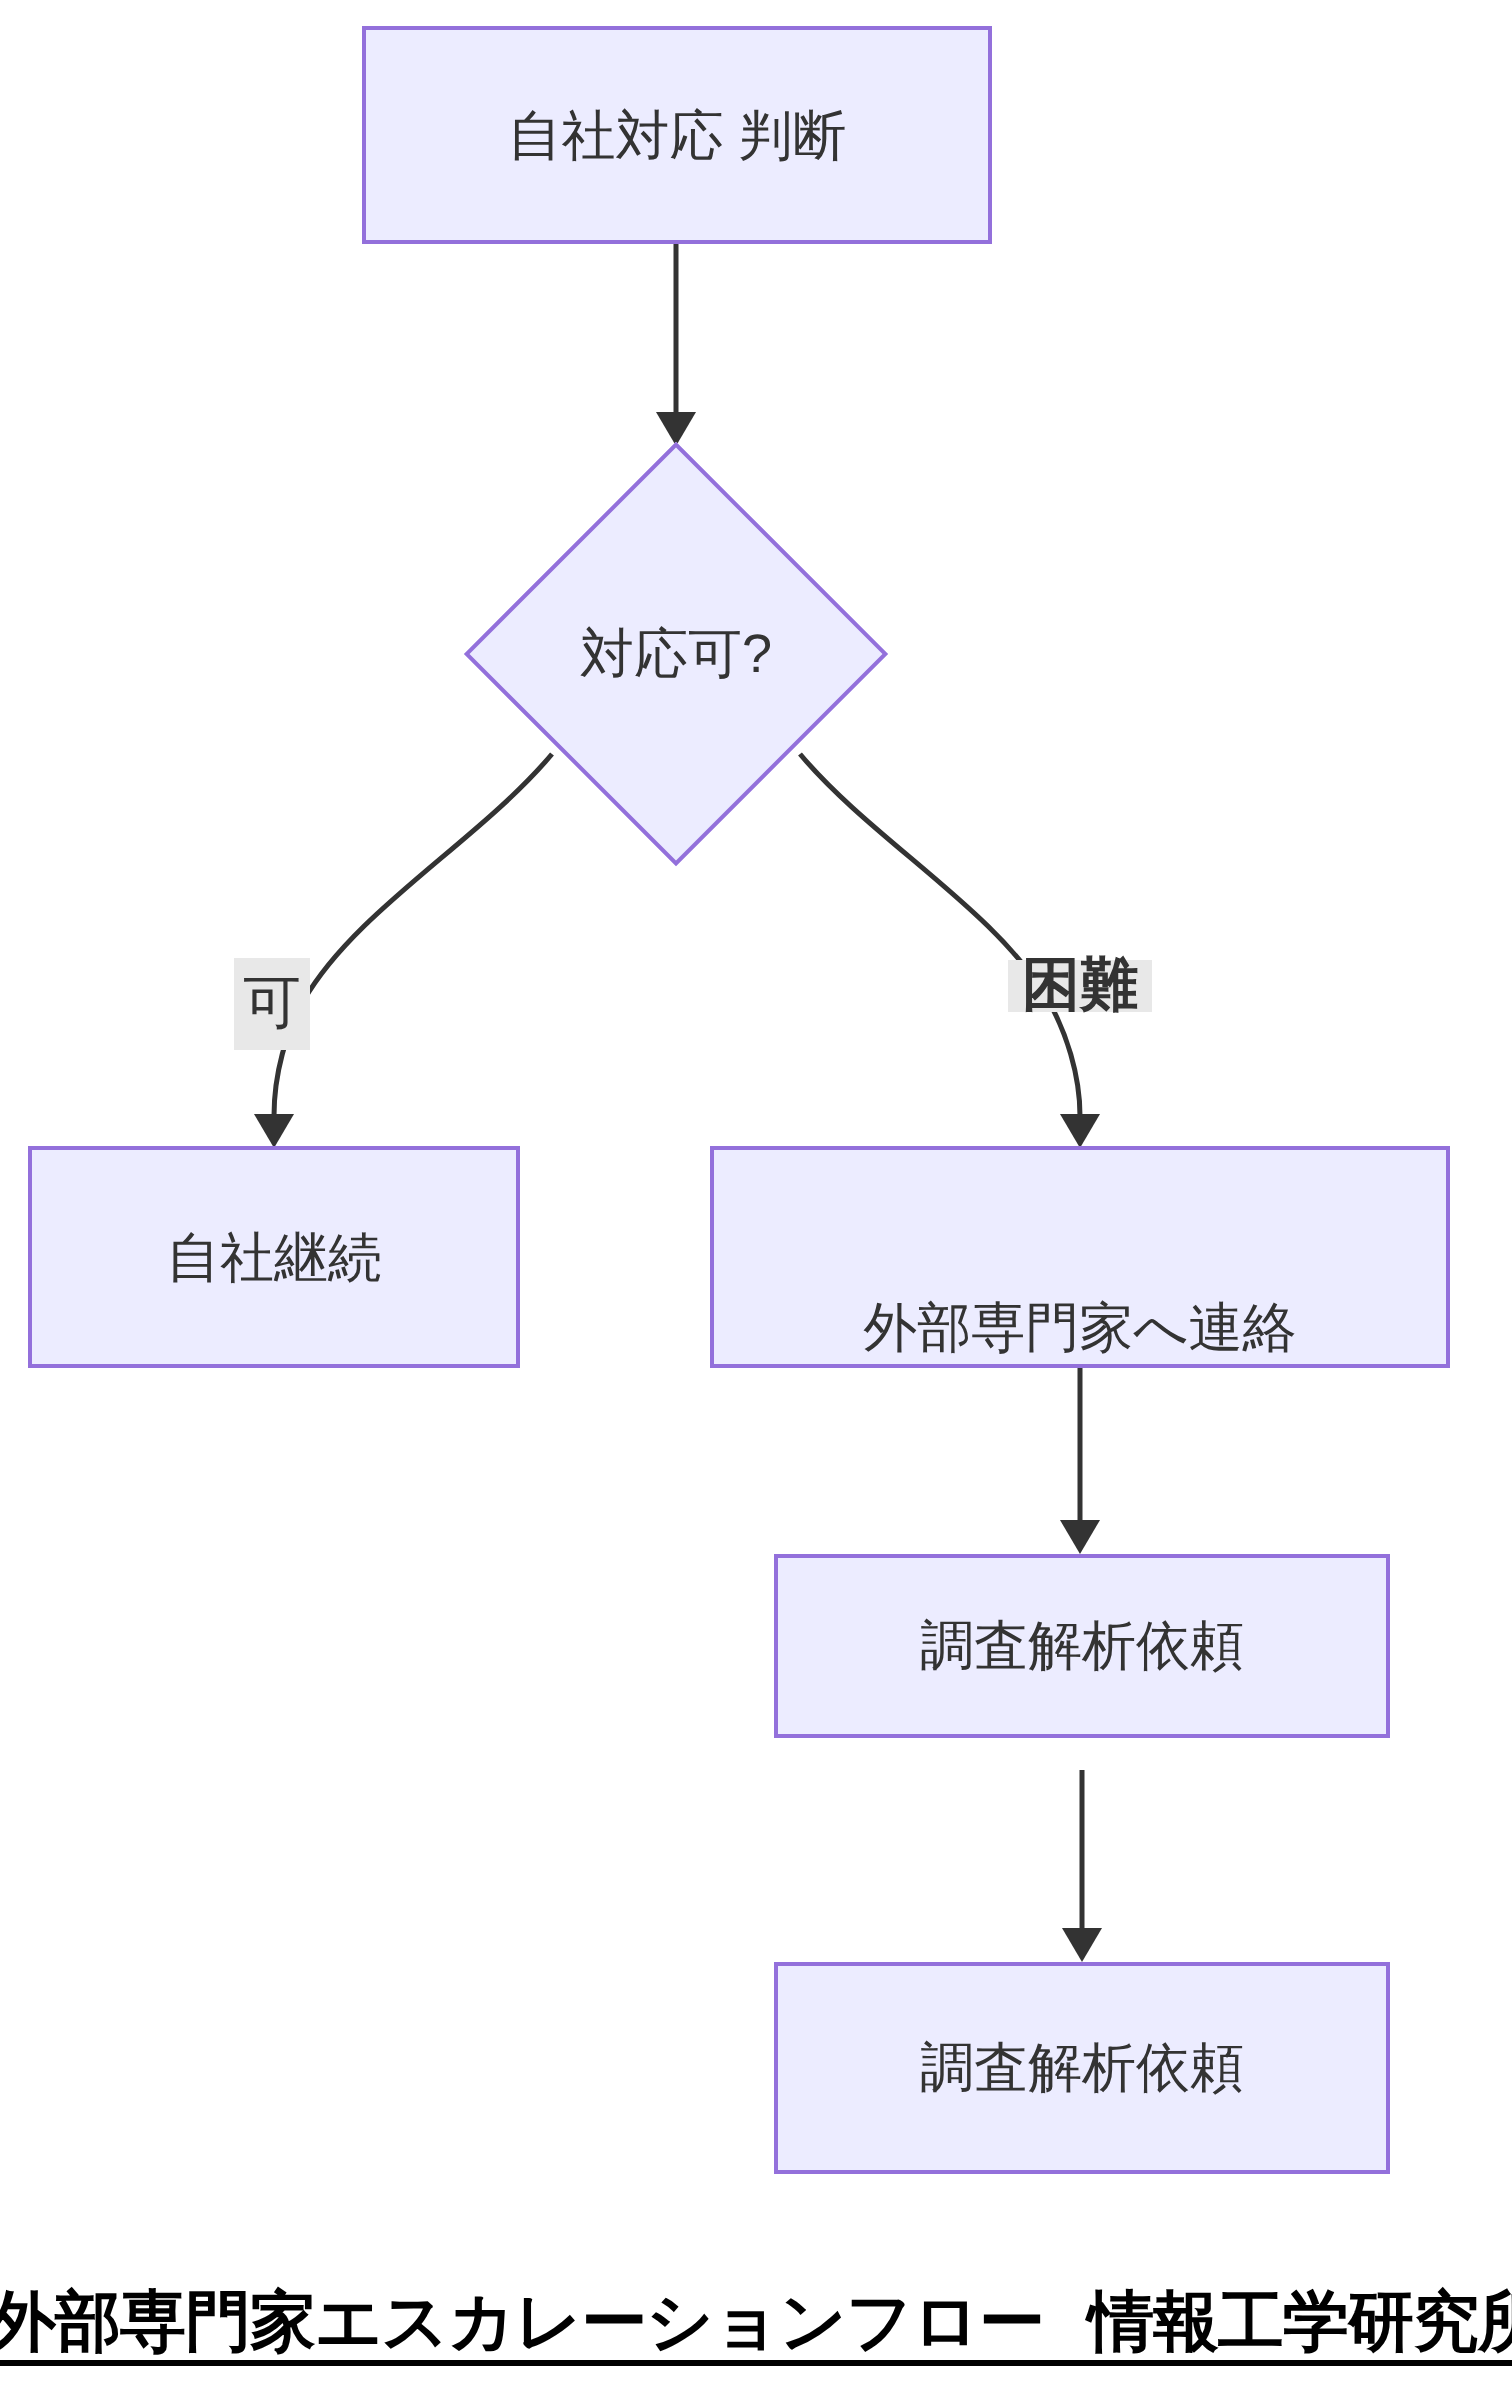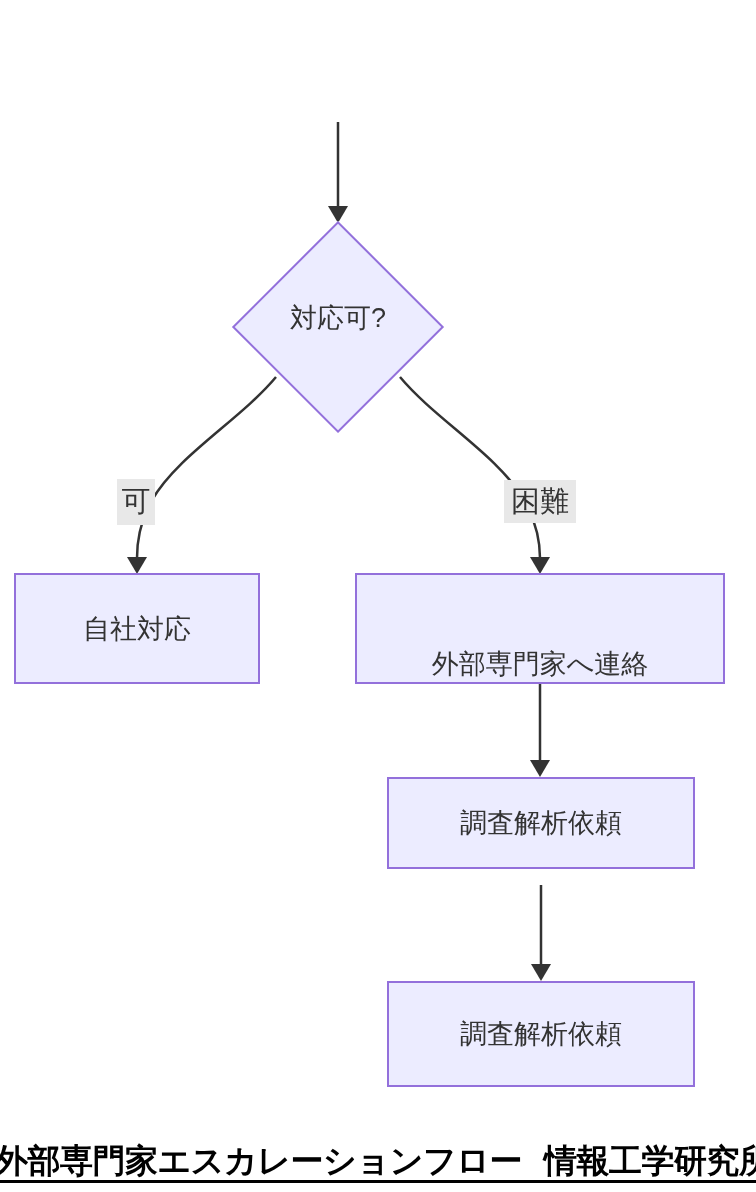--- a/index.html
+++ b/index.html
@@ -63,39 +63,39 @@
     border: 2.5px solid #9370DB;
     transform: rotate(45deg);
   }
   .diamond-label {
     position: absolute;
     left: 238px;
     top: 300px;
     width: 200px;
     height: 54px;
     display: flex;
-    align-items: flex-start;
+    align-items: center;
     justify-content: center;
     font-size: 27px;
     color: #333333;
     white-space: nowrap;
   }
   .edge-label {
     position: absolute;
     box-sizing: border-box;
     background: #e8e8e8;
     color: #333333;
     font-size: 29px;
     display: flex;
     align-items: center;
     justify-content: center;
     white-space: nowrap;
   }
   .el-yes       { left: 117px; top: 479px; width: 38px; height: 46px; }
-  .el-difficult { left: 504px; top: 480px; width: 72px; height: 43px; }
+  .el-difficult { left: 504px; top: 480px; width: 72px; height: 26px; font-weight: bold; }
   .caption {
     position: absolute;
     left: -5px;
     top: 1139px;
     width: 820px;
     white-space: nowrap;
     font-weight: bold;
     font-size: 33px;
     letter-spacing: -0.5px;
     color: #000000;
@@ -125,35 +125,38 @@
     <path class="edge" d="M400,377 C436,420 498,455 524,500 C533,516 540,537 540,558"></path>
     <polygon class="arrow" points="540,574 530,557 550,557"></polygon>
 
     <path class="edge" d="M540,684 L540,761"></path>
     <polygon class="arrow" points="540,777 530,760 550,760"></polygon>
 
     <path class="edge" d="M541,885 L541,965"></path>
     <polygon class="arrow" points="541,981 531,964 551,964"></polygon>
   </svg>
 
+  <div class="node n-start">
+    <span>自社対応 判断</span>
+  </div>
 
   <div class="diamond-shape"></div>
   <div class="diamond-label">
     <span>対応可?</span>
   </div>
 
   <div class="edge-label el-yes">
     <span>可</span>
   </div>
   <div class="edge-label el-difficult">
     <span>困難</span>
   </div>
 
   <div class="node n-continue">
-    <span>自社対応</span>
+    <span>自社継続</span>
   </div>
 
   <div class="node n-contact">
     <span>外部専門家へ連絡</span>
   </div>
 
   <div class="node n-investigate">
     <span>調査解析依頼</span>
   </div>
 

